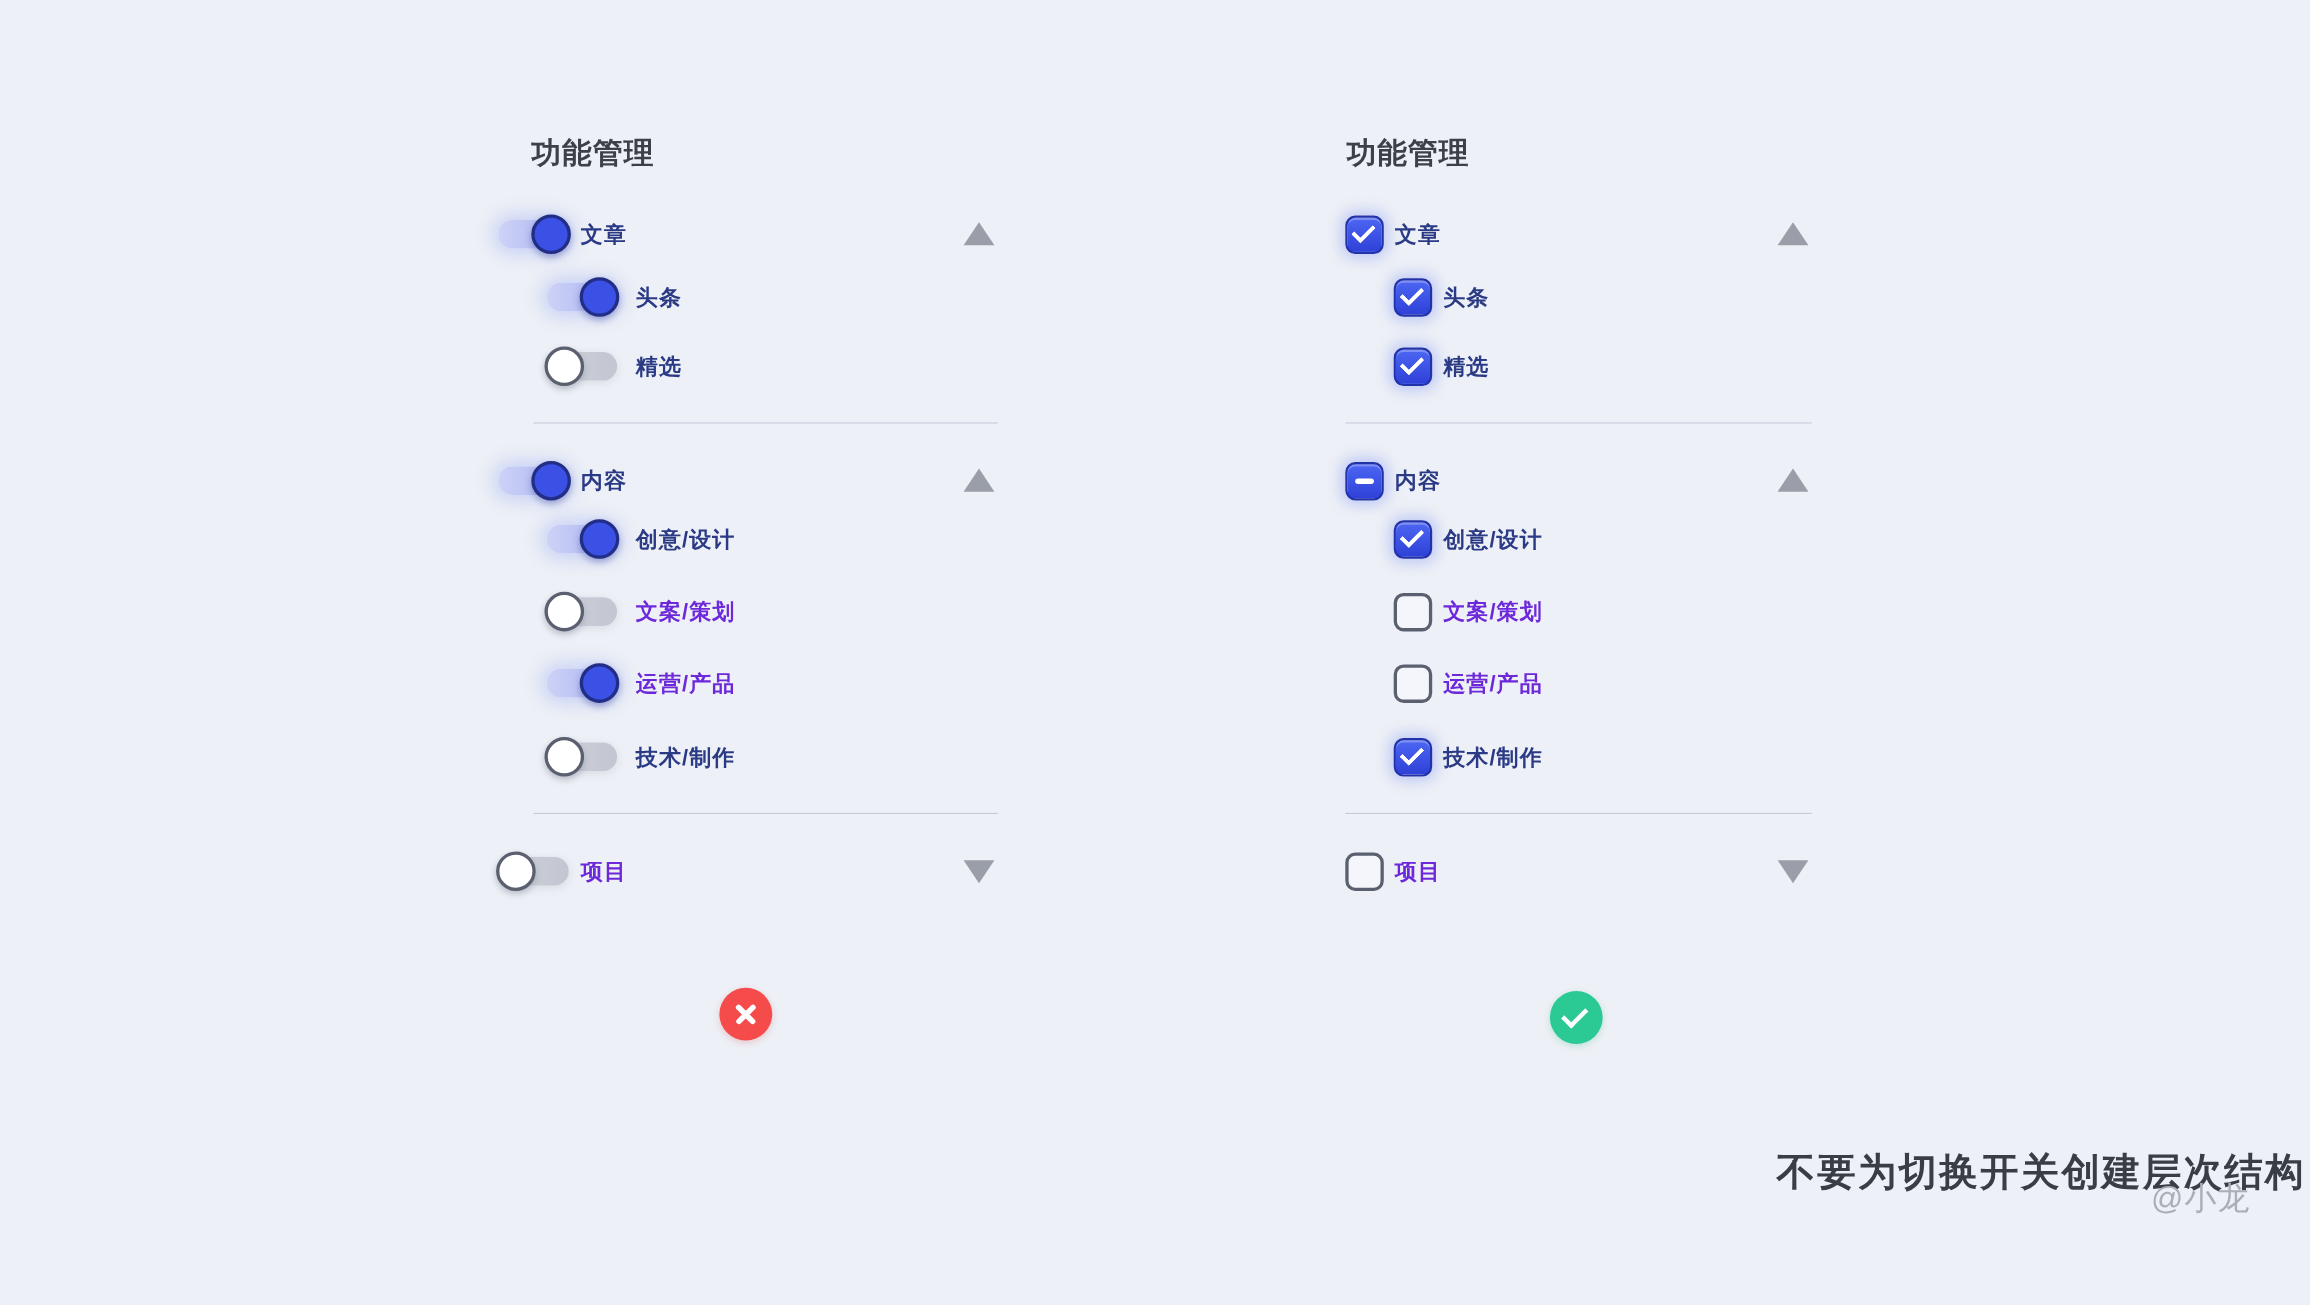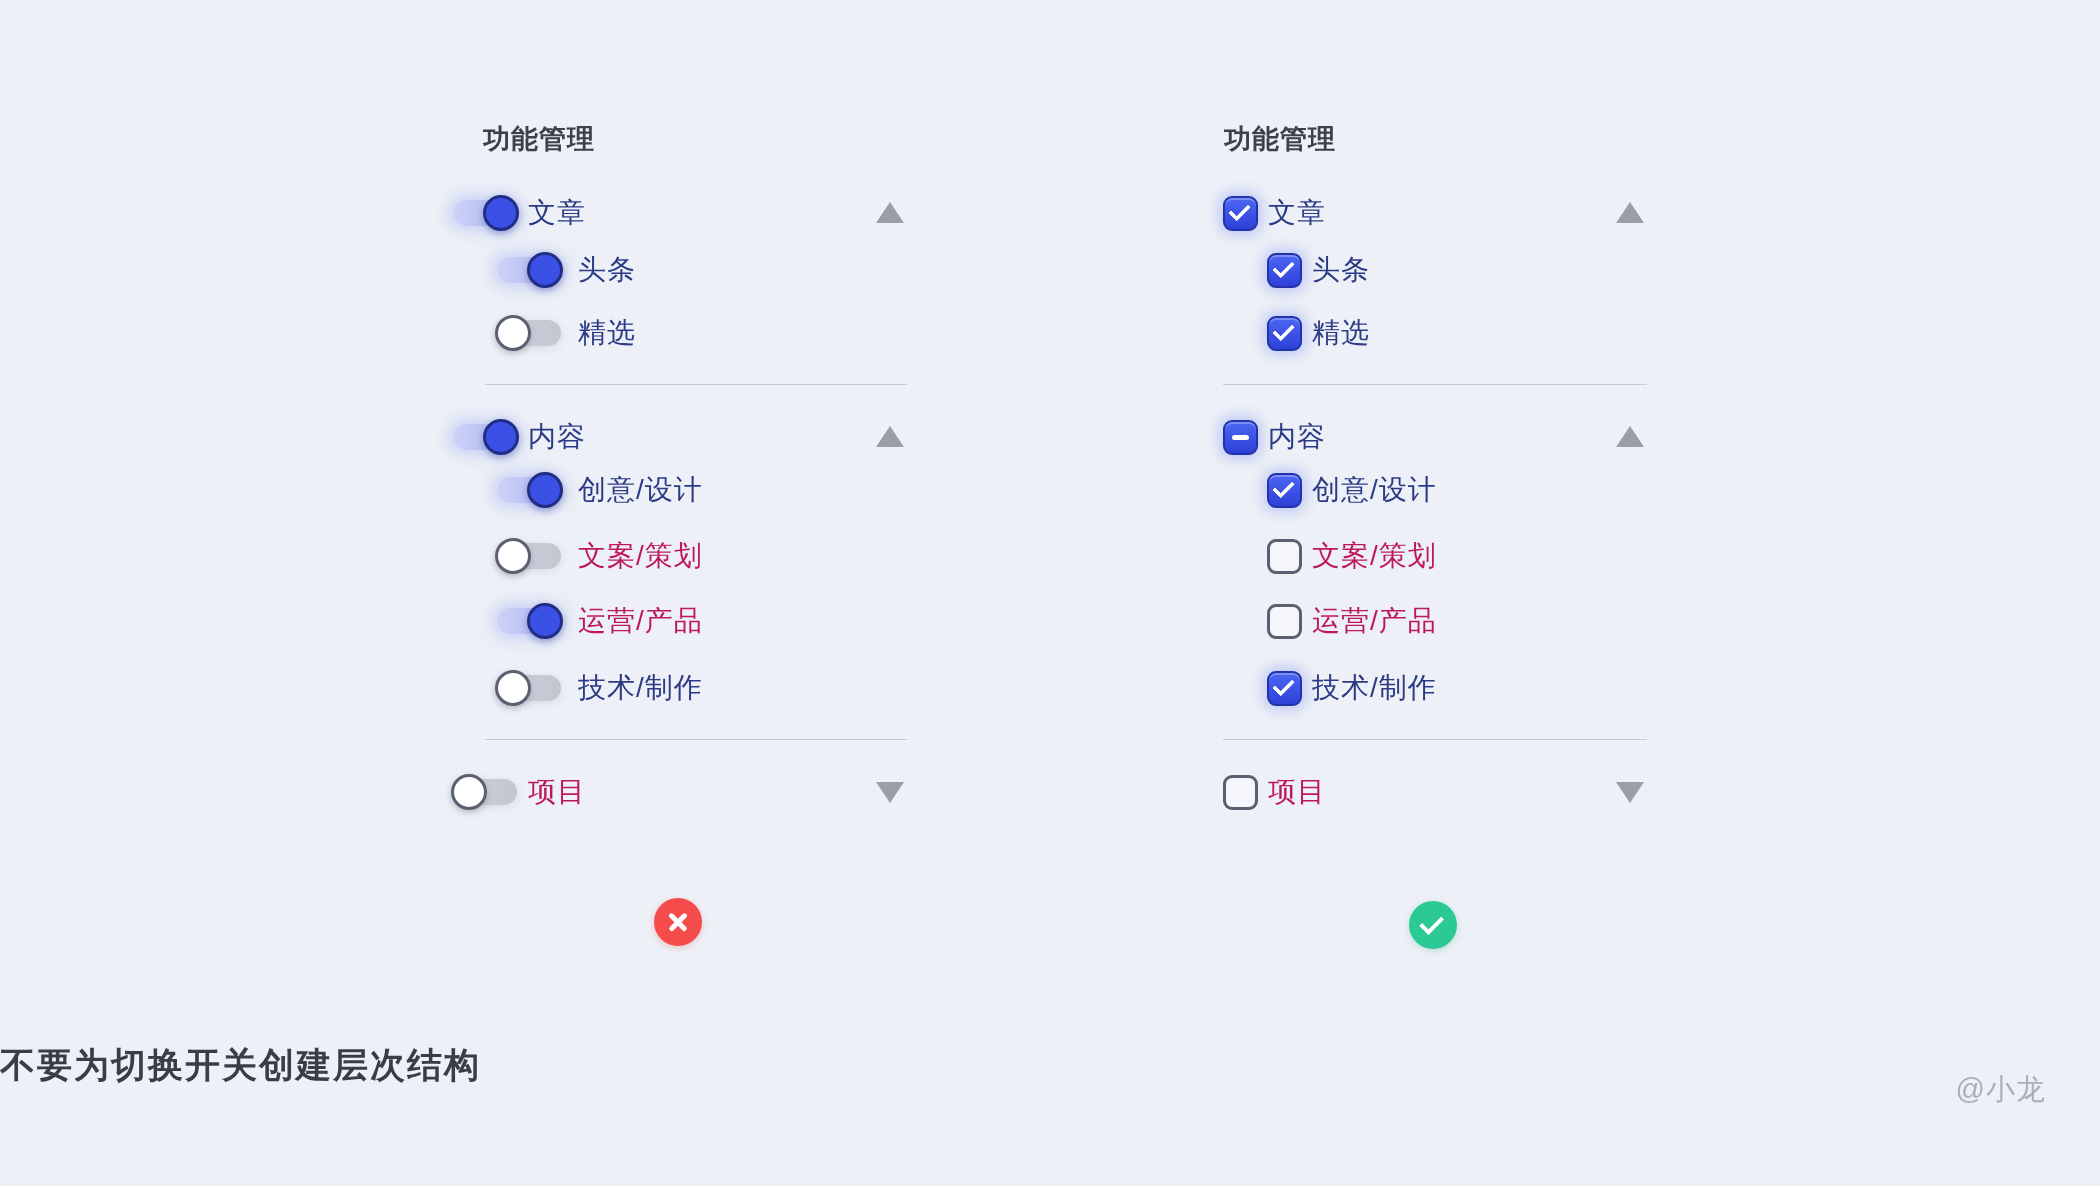--- a/index.html
+++ b/index.html
@@ -10,23 +10,23 @@
   .panel.left{left:453px;width:455px;}
   .panel.right{left:1223px;width:424px;}
 
   .panel-title{position:absolute;top:121px;font-size:27px;font-weight:700;color:#3b4049;letter-spacing:1px;}
   .panel.left .panel-title{left:30px;}
   .panel.right .panel-title{left:1px;}
 
   .row{position:absolute;left:0;width:100%;height:42px;display:flex;align-items:center;}
   .row.lvl1{padding-left:44px;box-sizing:border-box;}
 
-  .lbl{font-size:28px;font-weight:400;letter-spacing:1px;white-space:nowrap;}
+  .lbl{font-size:20px;font-weight:700;letter-spacing:1px;white-space:nowrap;}
   .lbl.navy{color:#2b3a85;}
-  .lbl.gray{color:#be185d;}
+  .lbl.gray{color:#6d28d9;}
   .panel.left .lvl0 .lbl{margin-left:11px;}
   .panel.left .lvl1 .lbl{margin-left:17px;}
   .panel.right .lbl{margin-left:10px;}
 
   
   .toggle{position:relative;flex:0 0 auto;width:64px;height:26px;border-radius:13px;}
   .toggle.on{background:linear-gradient(90deg,#cdd2f7,#a9b3ef);box-shadow:0 0 16px 5px rgba(115,138,245,.30);}
   .toggle.off{background:linear-gradient(90deg,#d0d3dc,#c2c6d1);box-shadow:0 2px 8px rgba(120,128,150,.18);}
   .knob{position:absolute;top:-5px;width:30px;height:30px;border-radius:50%;border:3px solid;}
   .toggle.on .knob{right:-2px;background:#3b51e6;border-color:#222e85;box-shadow:0 3px 7px rgba(40,55,160,.40);}
@@ -53,21 +53,21 @@
 
   .badge{position:absolute;width:48px;height:48px;border-radius:50%;display:flex;align-items:center;justify-content:center;}
   .badge.bad{left:654px;top:898px;background:#f54b4b;box-shadow:0 2px 6px rgba(220,70,70,.25);}
   .badge.good{left:1409px;top:901px;background:#2bc993;box-shadow:0 2px 6px rgba(40,180,130,.25);}
   .x-icon{position:relative;width:26px;height:26px;}
   .x-icon::before,.x-icon::after{content:"";position:absolute;left:50%;top:50%;width:23px;height:4.5px;background:#fff;border-radius:2.5px;}
   .x-icon::before{transform:translate(-50%,-50%) rotate(45deg);}
   .x-icon::after{transform:translate(-50%,-50%) rotate(-45deg);}
   .check-icon{width:18px;height:9px;border-left:4px solid #fff;border-bottom:4px solid #fff;transform:rotate(-45deg) translate(1px,-3px);}
 
-  .caption{position:absolute;left:0;right:0;top:1042px;text-align:left;font-size:35px;font-weight:700;color:#383d46;letter-spacing:2px;}
+  .caption{position:absolute;left:0;right:0;top:1042px;text-align:right;font-size:35px;font-weight:700;color:#383d46;letter-spacing:2px;}
   .watermark{position:absolute;right:50px;top:1070px;font-size:29px;font-weight:400;color:#a9aeb9;letter-spacing:1px;margin-left:24px;}
 </style>
 </head>
 <body>
 
 <div class="canvas">
 
   <div class="panel left">
     <div class="panel-title">功能管理</div>
 

